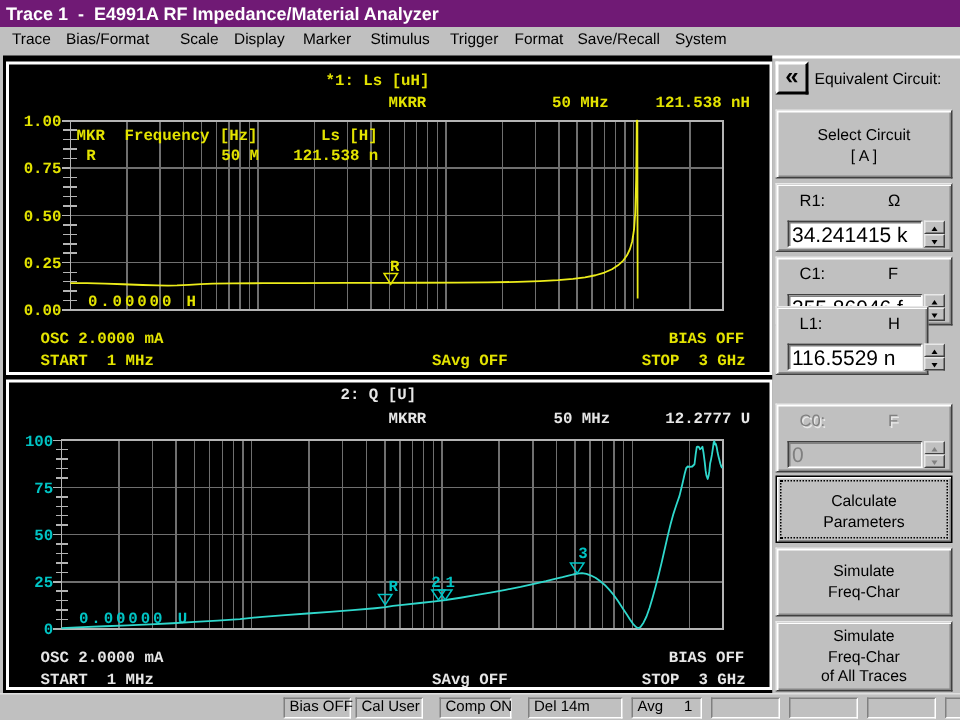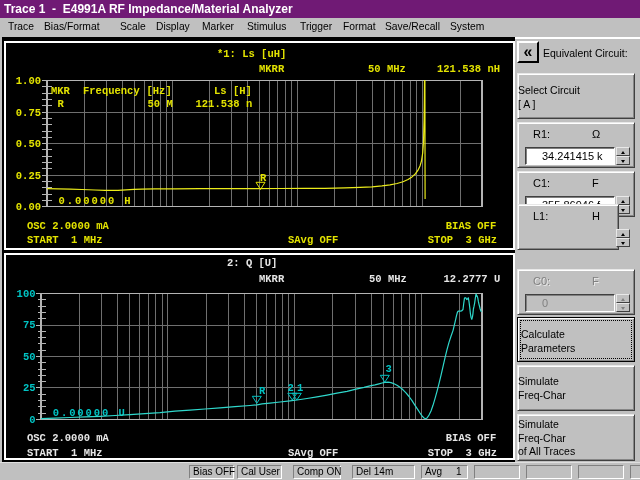--- a/index.html
+++ b/index.html
@@ -10,26 +10,26 @@
 #charts {left:2px;top:37px;width:513px;height:425px;background:#000}
 .ring {position:absolute;border:2px solid #fff}
 #side {left:515px;top:37px;width:125px;height:425px;background:#c0c0c0;border-top:2px solid #fff}
 #status {left:0;top:462px;width:640px;height:18px;background:#c0c0c0;border-top:1px solid #dfdfdf}
 .seg {position:absolute;top:2px;height:14px;border:1px solid;border-color:#808080 #fff #fff #808080;
   font-size:10px;line-height:11.5px;padding-left:3px;color:#000;white-space:nowrap}
 .btn,.grp {position:absolute;background:#c0c0c0;border:1px solid;border-color:#e8e8e8 #404040 #404040 #e8e8e8;
   box-shadow:inset 1px 1px 0 #fff, inset -1px -1px 0 #868686}
 .defbtn {border:1.5px solid #000;box-shadow:inset 1px 1px 0 #fff, inset -1px -1px 0 #868686}
 .defbtn .bt {border:1px dotted #000;margin:2px;width:calc(100% - 4px);height:calc(100% - 4px)}
-.bt {width:100%;height:100%;font-size:10.5px;line-height:13.5px;color:#000}
+.bt {width:100%;height:100%;text-align:center;font-size:10.5px;line-height:13.5px;color:#000}
 .slab {position:absolute;font-size:10.5px;color:#000}
 .glab {position:absolute;font-size:11px;color:#000}
 .dis .glab {color:#808080;text-shadow:1px 1px 0 #e8e8e8}
 .fld {position:absolute;background:#fff;border:1px solid;border-color:#404040 #fff #fff #404040;
-  box-shadow:inset 1px 1px 0 #808080;font-size:11px;line-height:16px;padding-left:16px;color:#000}
+  box-shadow:inset 1px 1px 0 #808080;font-size:14px;line-height:16px;padding-left:2px;color:#000}
 .fld.dis2 {background:#c0c0c0;color:#808080}
 .spin {position:absolute;width:14px;height:16px}
 .sb {width:14px;height:9px;background:#c0c0c0;border:1px solid;border-color:#e8e8e8 #404040 #404040 #e8e8e8;position:relative}
 .ua,.da {position:absolute;left:4px;width:0;height:0;border-left:2.5px solid transparent;border-right:2.5px solid transparent}
 .ua {top:2.5px;border-bottom:3px solid #000}
 .ua.gray {border-bottom-color:#808080}
 .da {top:2.5px;border-top:3px solid #000}
 .da.gray {border-top-color:#808080}
 svg text {font-family:"Liberation Mono",monospace;font-weight:bold}
 </style></head>
@@ -237,20 +237,21 @@
         <span class="ua"></span>
       </div>
       <div class="sb">
         <span class="da"></span>
       </div>
     </div>
 </div>
 <div class="grp" style="left:517px;top:204px;width:102px;height:46px">
 <span class="glab" style="left:15px;top:5px">L1:</span>
     <span class="glab" style="left:74px;top:5px">H</span>
+<div class="fld" style="left:7px;top:24px;width:90px;height:18px">116.5529 n</div>
 <div class="spin" style="left:98px;top:24px">
       <div class="sb">
         <span class="ua"></span>
       </div>
       <div class="sb">
         <span class="da"></span>
       </div>
     </div>
 </div>
 <div class="grp dis" style="left:517px;top:269px;width:118px;height:46px">

